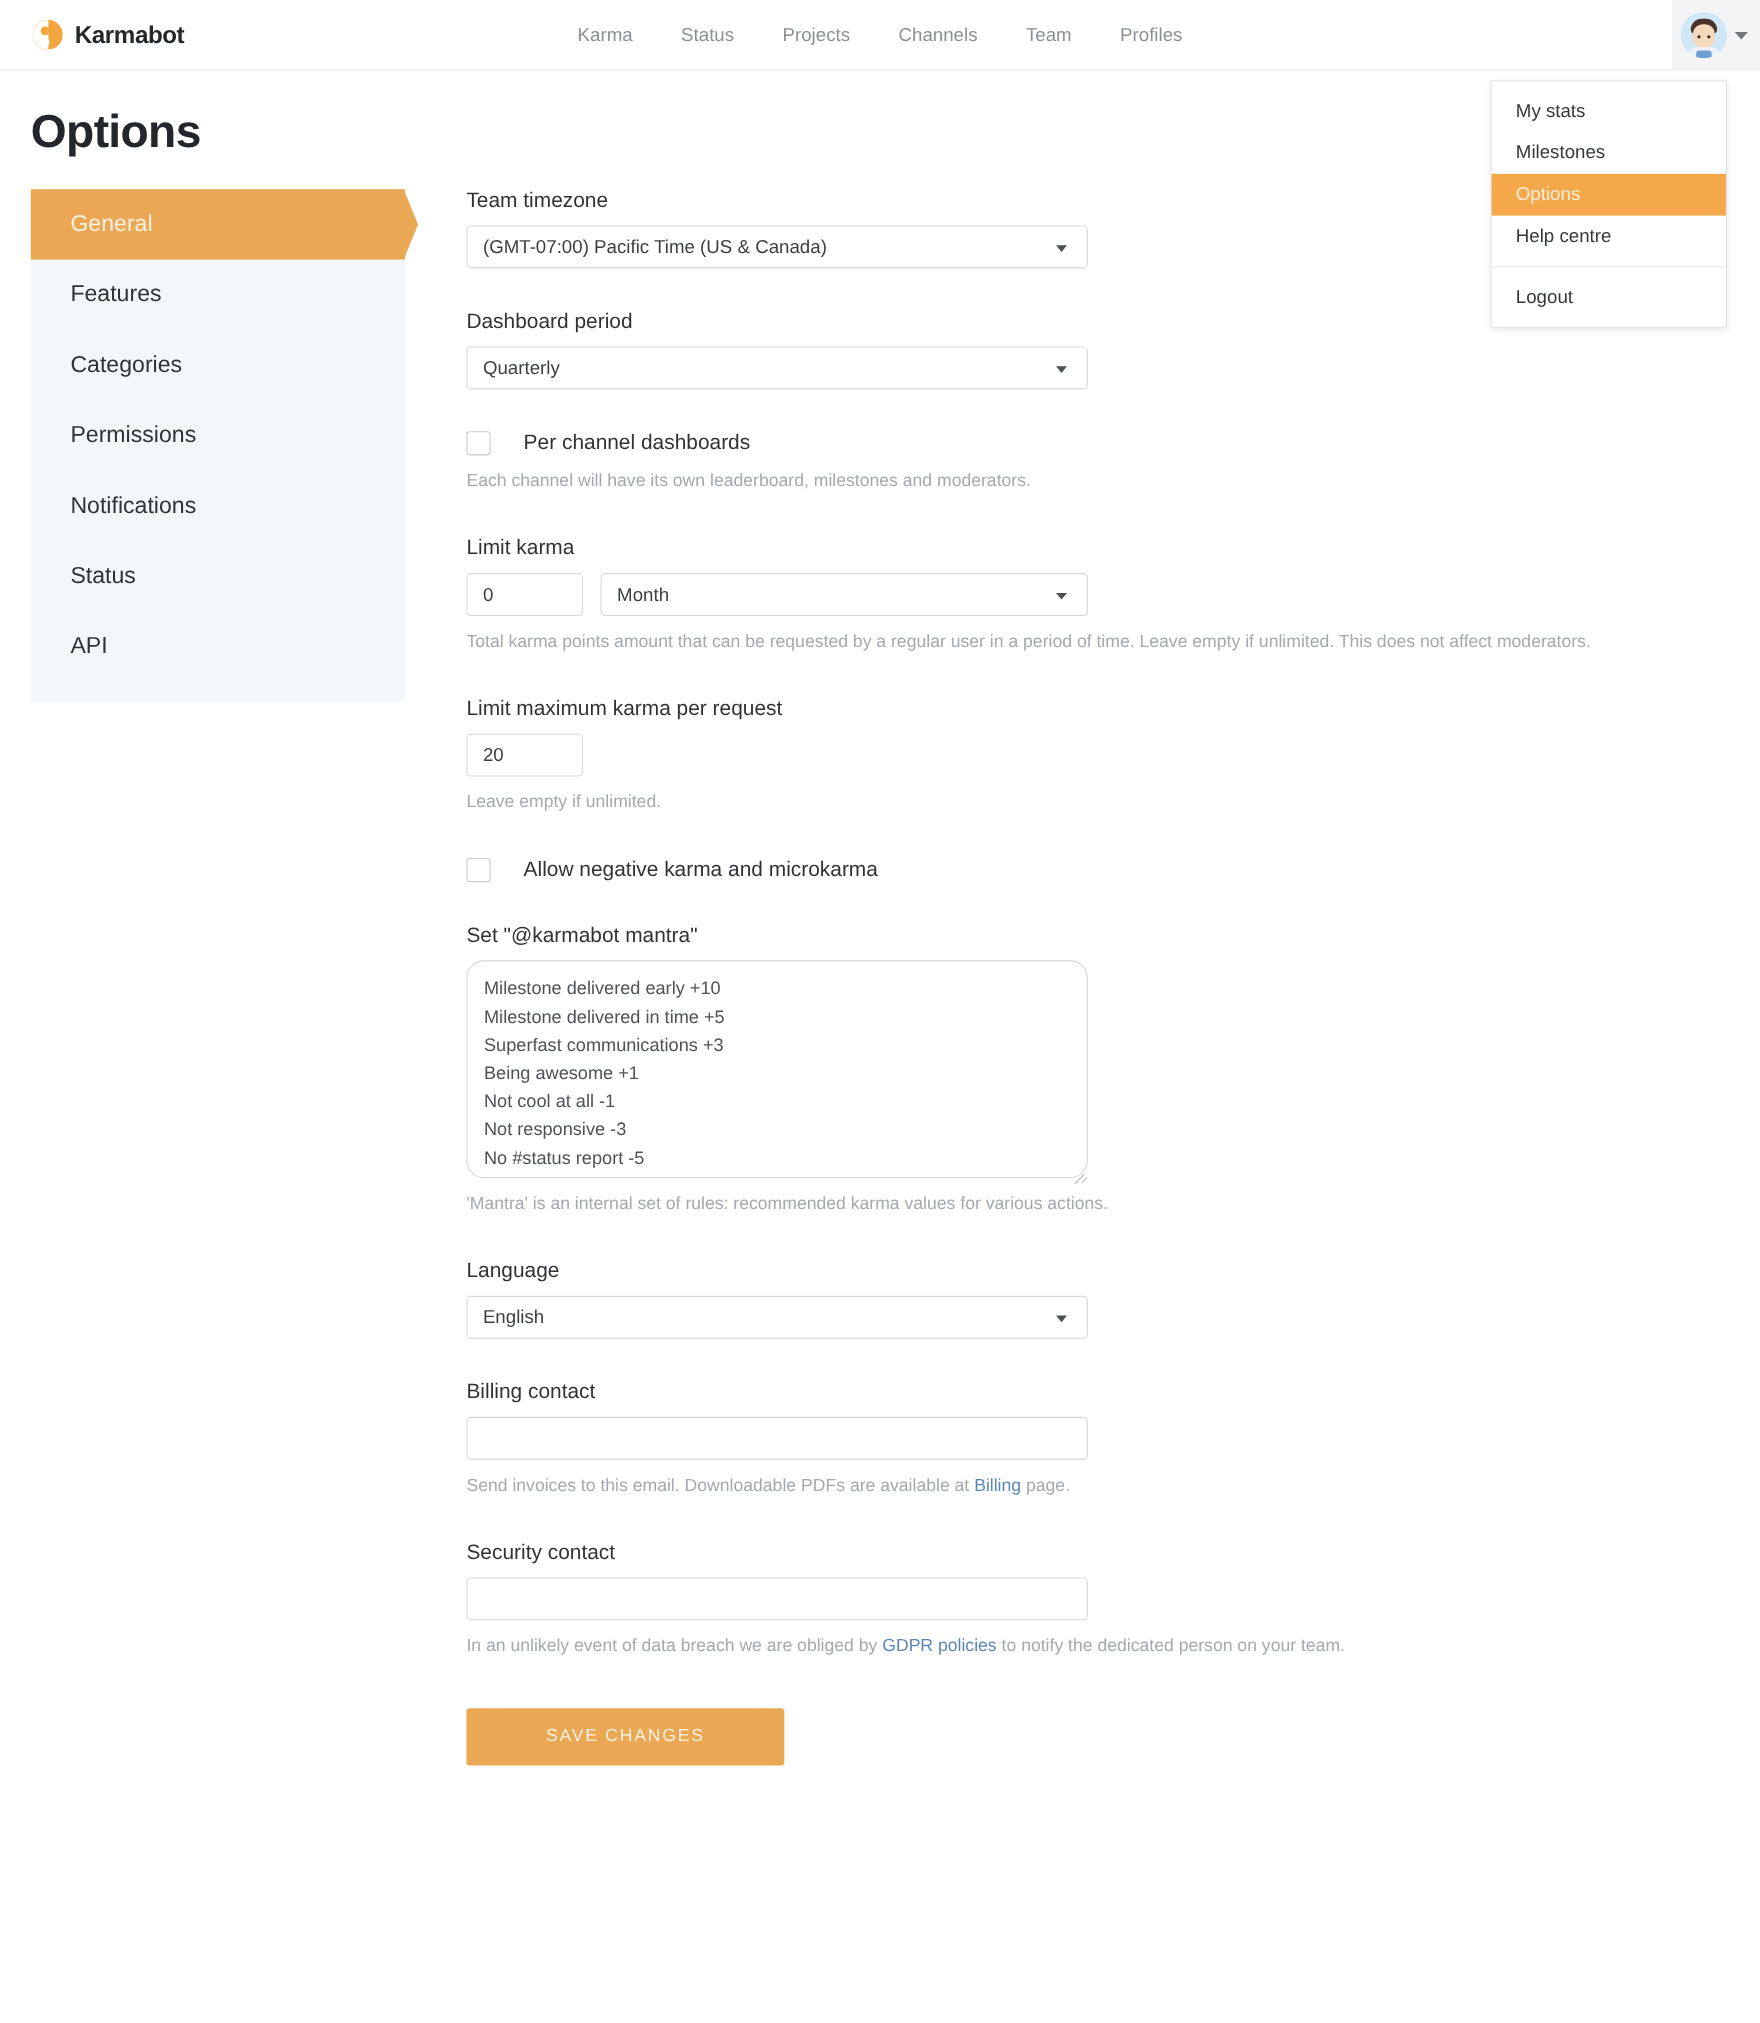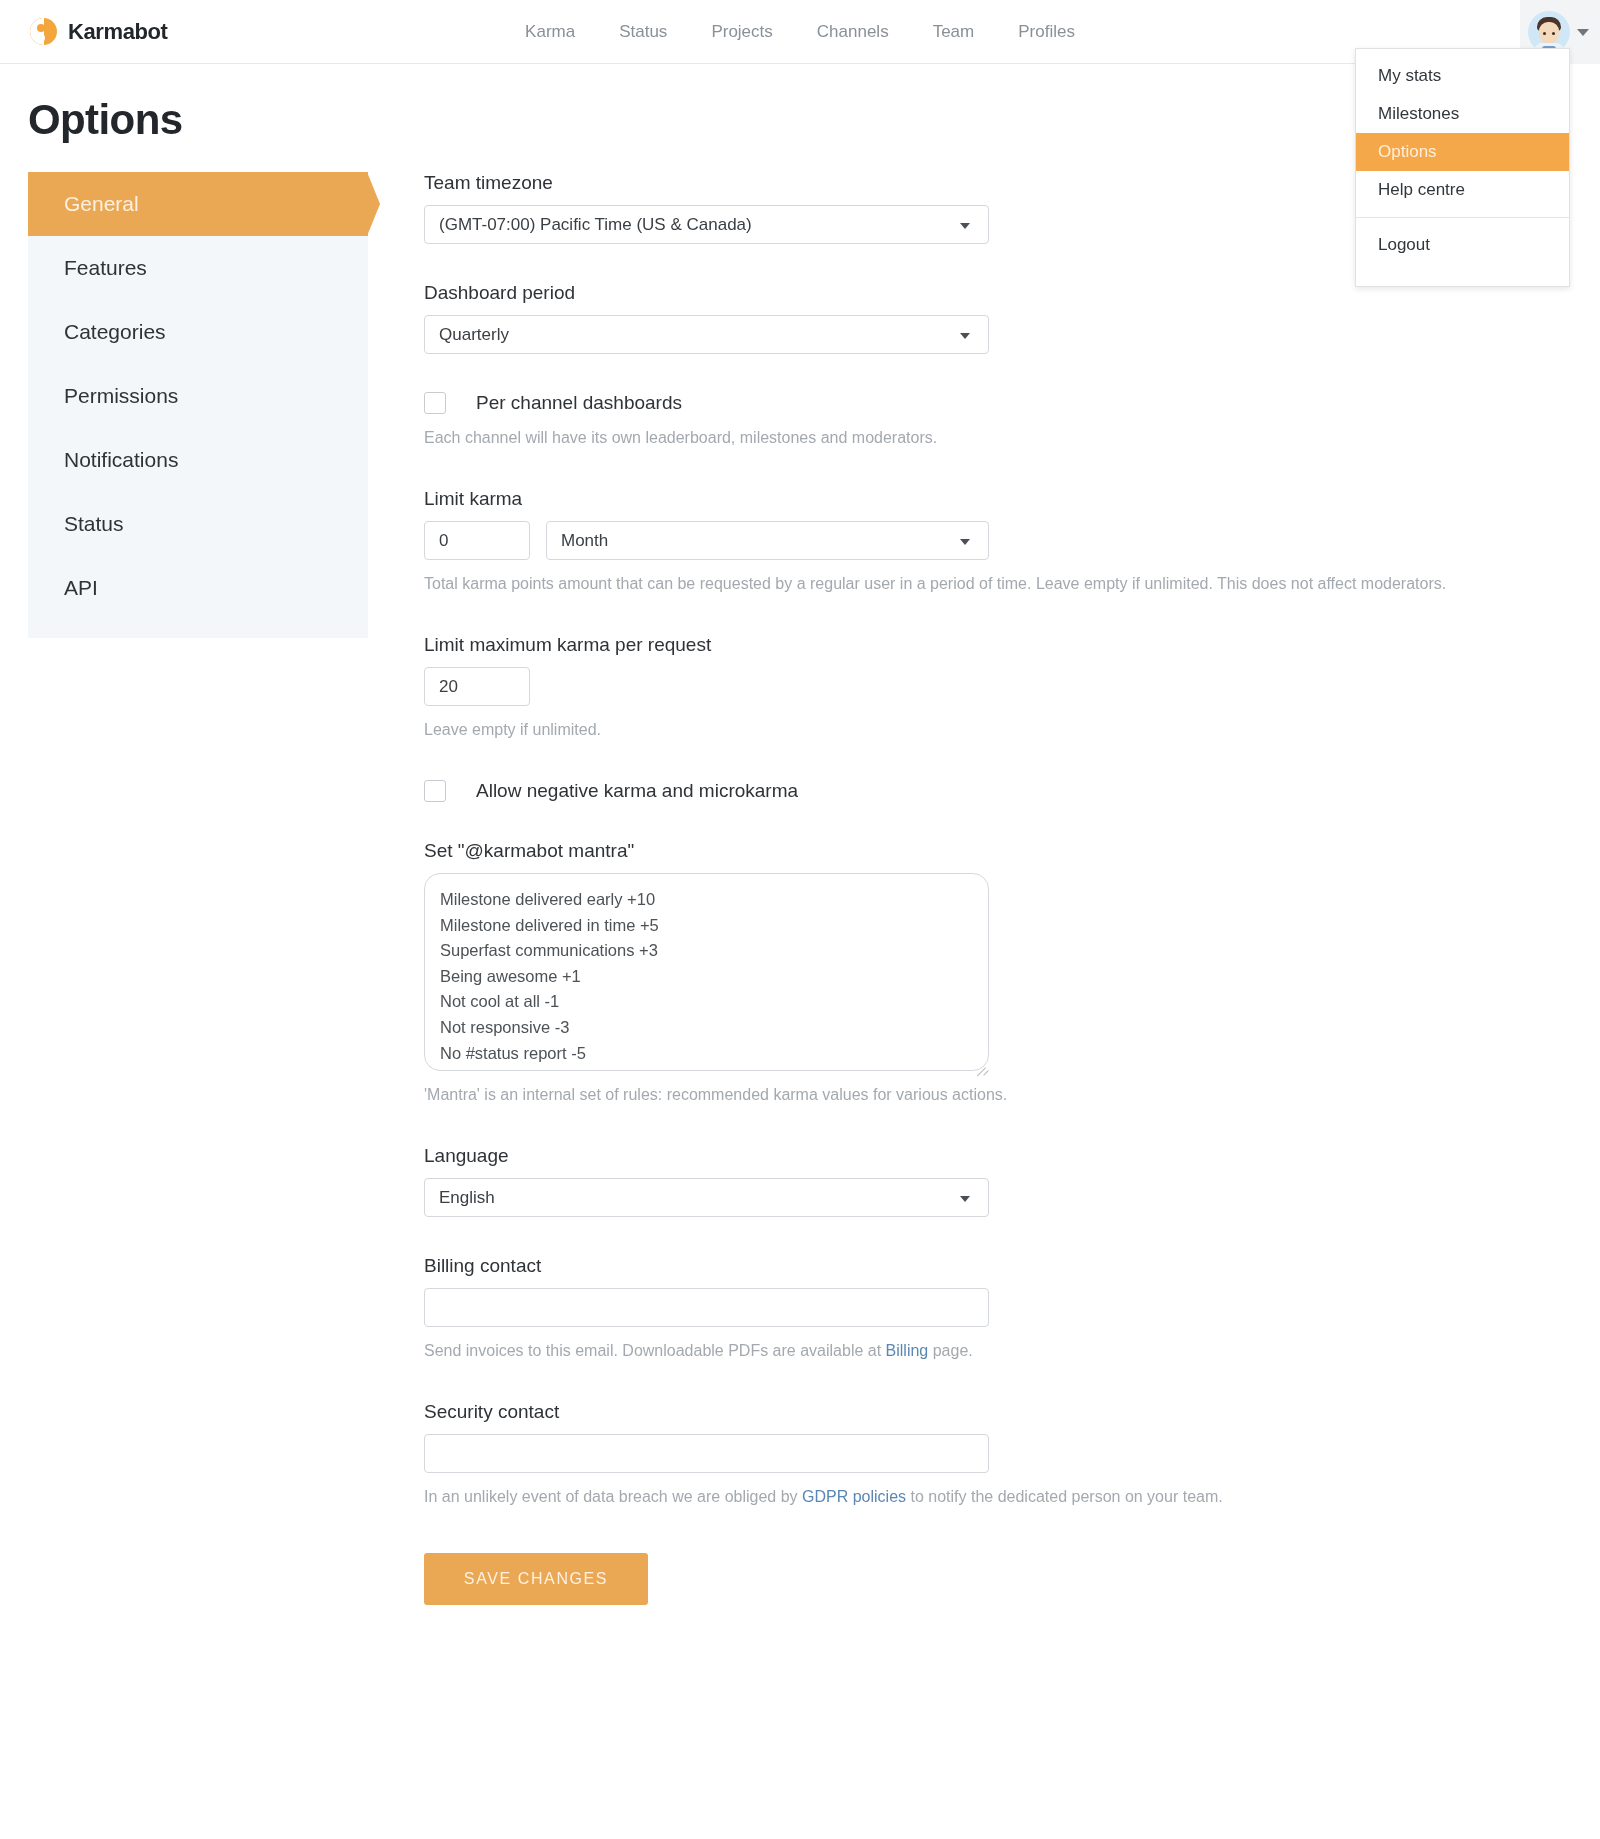--- a/index.html
+++ b/index.html
@@ -135,28 +135,28 @@
   .caret-down {
     width: 0; height: 0;
     border-left: 6px solid transparent;
     border-right: 6px solid transparent;
     border-top: 7px solid #70767d;
   }
 
   
   .usermenu {
     position: absolute;
-    top: 48px;
+    top: 73px;
     right: 30px;
     width: 215px;
     background: #ffffff;
     border: 1px solid #dfe2e5;
     box-shadow: 0 2px 6px rgba(0,0,0,0.10);
     z-index: 50;
-    padding: 8px 0 16px 0;
+    padding: 8px 0 2px 0;
   }
   .usermenu .mi {
     padding: 6px 22px;
     font-size: 17px;
     color: #32373c;
     line-height: 26px;
     white-space: nowrap;
   }
   .usermenu .mi.active {
     background: #f4a84a;
@@ -320,21 +320,21 @@
     background: #b6bbc0;
     transform: rotate(-45deg);
     transform-origin: 100% 100%;
   }
   .resize-grip i:nth-child(2) { width: 7px; bottom: 0; right: 0; transform: rotate(-45deg) translate(0,4px); }
 
   .wide-in { width: 565px; }
 
   .save-btn {
     margin-top: 44px;
-    width: 224px;
+    width: 289px;
     height: 52px;
     background: #eba854;
     border: none;
     border-radius: 3px;
     color: #fdf1e3;
     font-family: "Liberation Sans", sans-serif;
     font-size: 16px;
     letter-spacing: 1.6px;
     cursor: pointer;
     display: flex;

